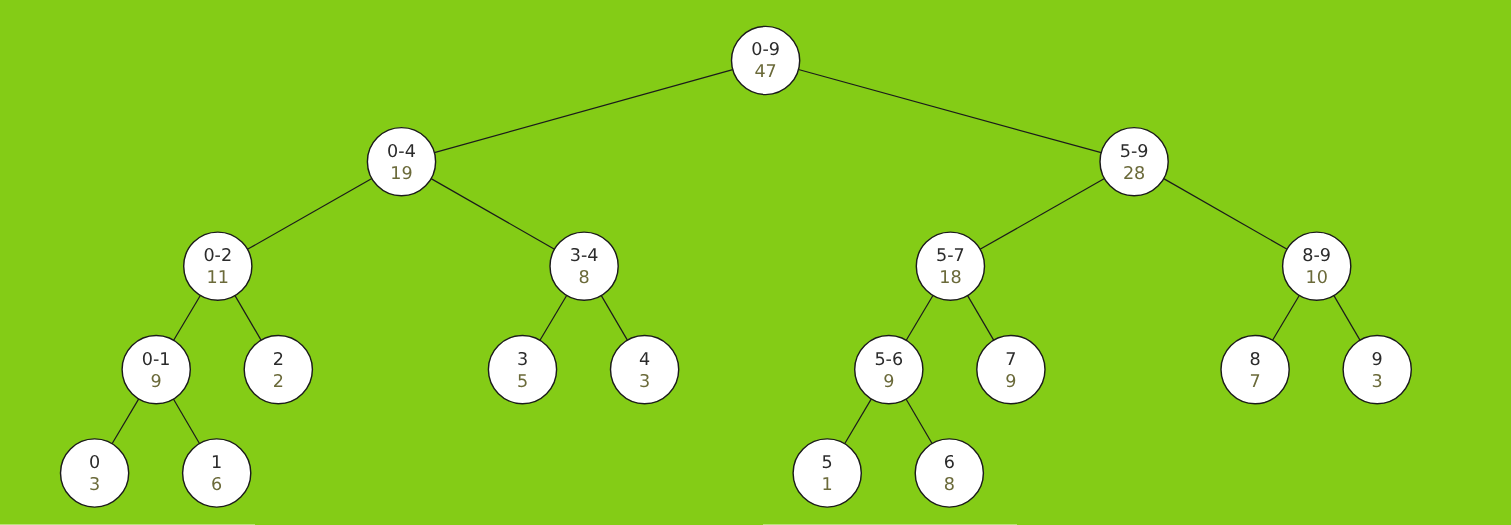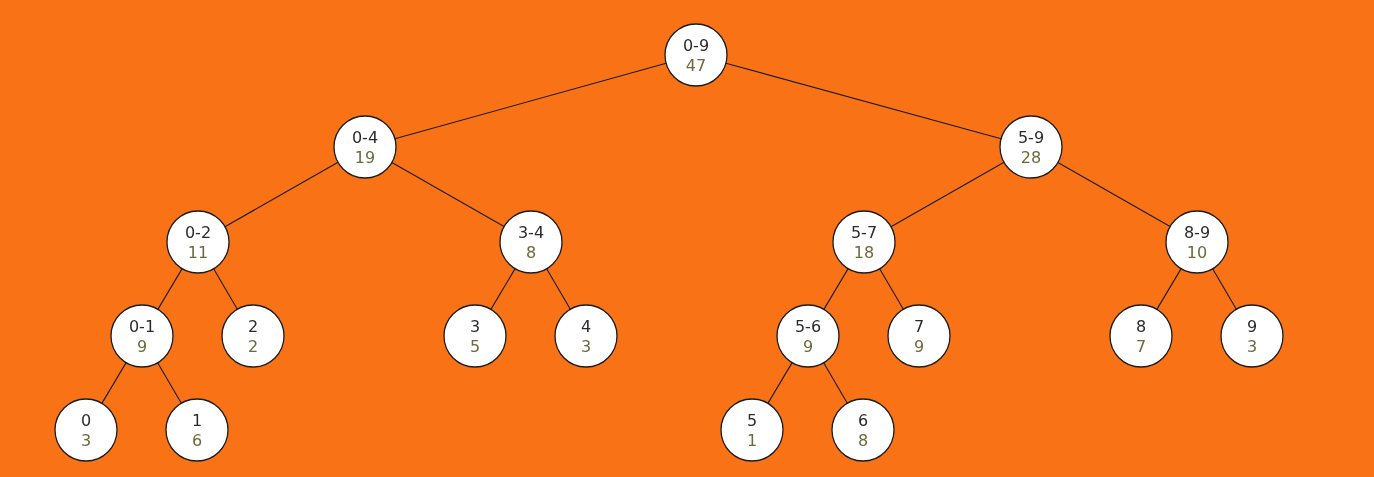--- a/index.html
+++ b/index.html
@@ -8,21 +8,21 @@
     padding: 0;
     background: #ffffff;
   }
   body {
     font-family: "DejaVu Sans", sans-serif;
   }
   #tree-canvas {
     position: relative;
     width: 1374px;
     height: 477px;
-    background: #f97316;
+    background: #84cc16;
     overflow: hidden;
   }
   #tree-svg {
     position: absolute;
     top: 0;
     left: 0;
     width: 1374px;
     height: 477px;
   }
   .edge-line {

